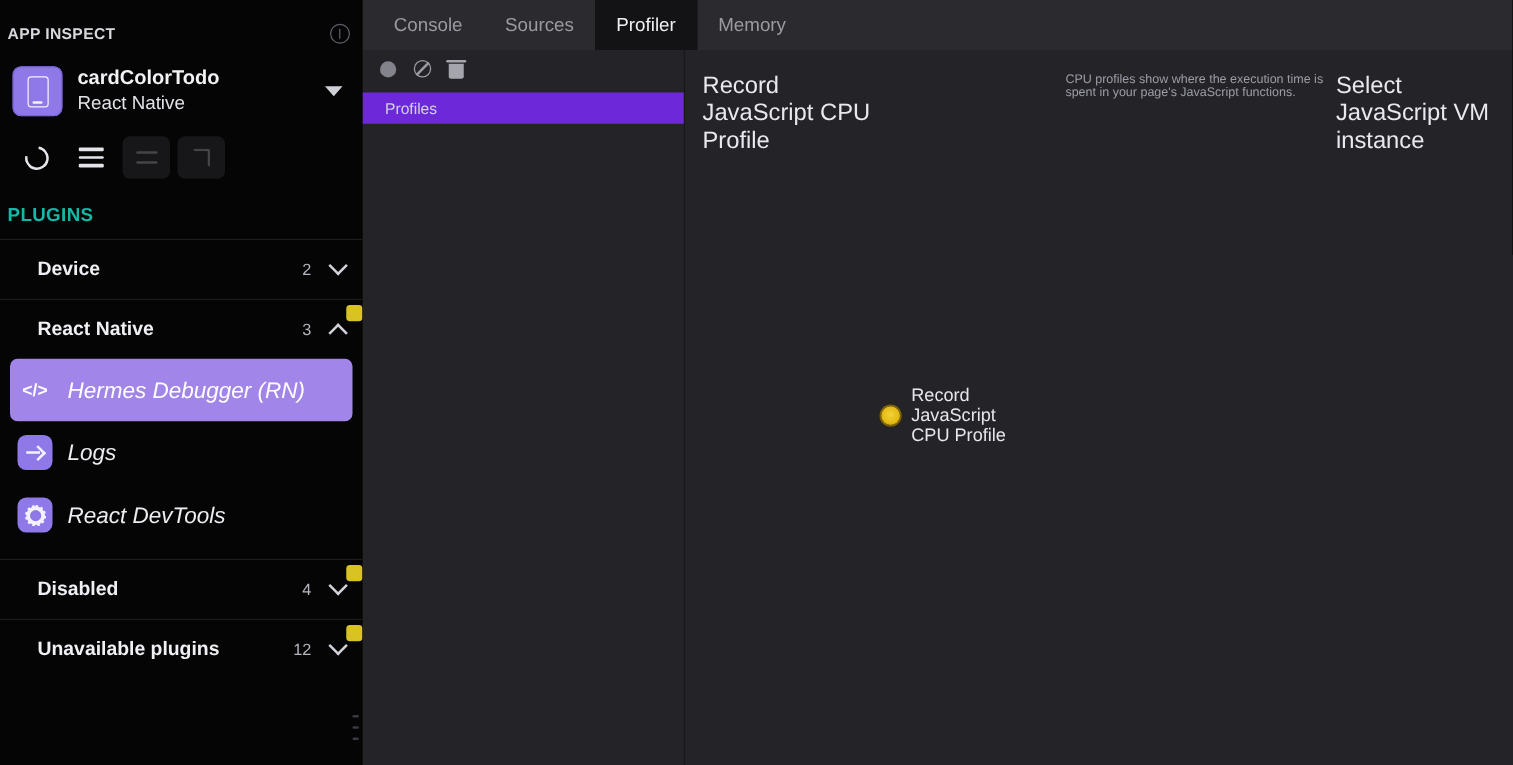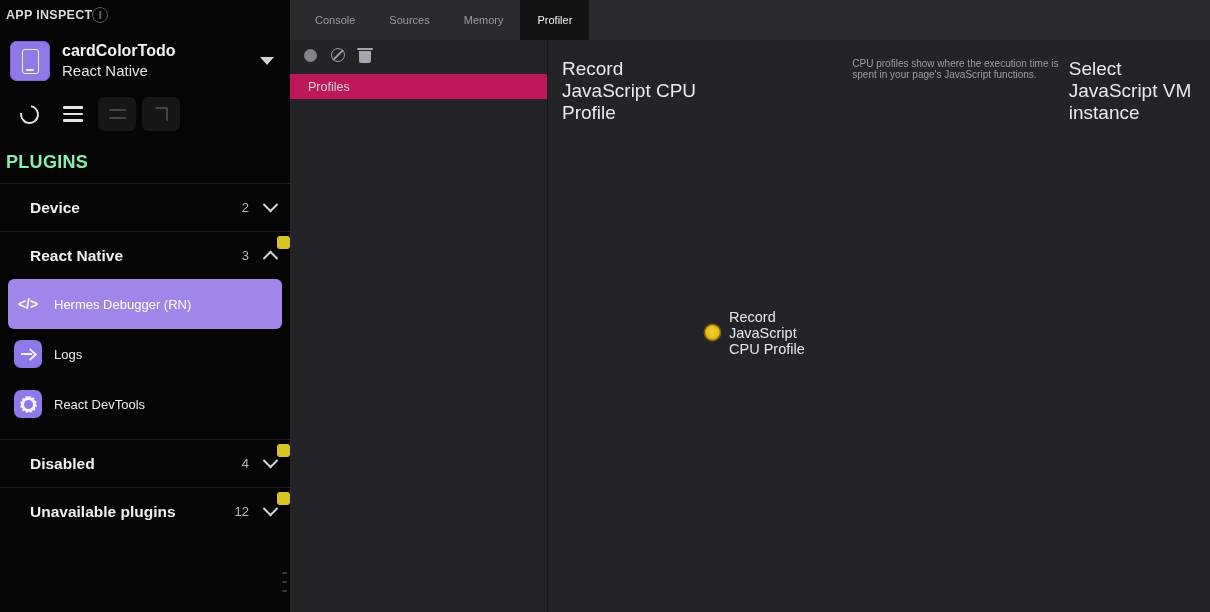--- a/index.html
+++ b/index.html
@@ -14,21 +14,21 @@
   
   .sidebar {
     width: 290px; height: 612px;
     background: #050506;
     position: relative;
     flex: 0 0 290px;
     overflow: hidden;
   }
   .sidebar-header {
     height: 30px; display: flex; align-items: center;
-    padding: 0 10px 0 6px; 
+    padding: 0 10px 0 6px; justify-content: space-between; margin-top: 12px;
   }
   .sidebar-title {
     font-size: 12.5px; font-weight: bold; letter-spacing: .3px;
     color: #d8d8dd;
   }
   .info-icon {
     width: 16px; height: 16px; border: 1.4px solid #5d5d66;
     border-radius: 50%; position: relative; flex: 0 0 16px;
   }
   .info-icon::after {
@@ -82,22 +82,22 @@
     content:""; position:absolute; left:0; width:100%; height:2px; background:#9a9aa3; border-radius:1px;
   }
   .dim-glyph-a::before { top: 2px; }
   .dim-glyph-a::after { bottom: 2px; }
   .dim-glyph-b {
     width: 14px; height: 15px; border: 2px solid #9a9aa3; opacity:.35; border-radius:2px;
     border-left-color: transparent; border-bottom-color: transparent;
   }
 
   .plugins-label {
-    font-size: 18px; font-weight: bold; letter-spacing: .3px;
-    color: #86efac; padding: 8px 10px 10px 6px;
+    font-size: 15px; font-weight: bold; letter-spacing: .3px;
+    color: #14b8a6; padding: 8px 10px 10px 6px;
   }
 
   .sec-row {
     position: relative; display: flex; align-items: center;
     height: 48px; padding: 0 14px 0 6px;
     border-top: 1px solid #1b1b20;
   }
   .sec-name { flex: 1; font-size: 15.5px; font-weight: bold; color: #f0f0f4; margin-left: 24px; }
   .sec-count { font-size: 13px; color: #b6b6bf; margin-right: 16px; }
   .chev { width: 11px; height: 11px; border-right: 2.2px solid #d2d2d9; border-bottom: 2.2px solid #d2d2d9; }
@@ -112,21 +112,21 @@
     display: flex; align-items: center; gap: 12px;
     height: 50px; margin: 0 8px; padding: 0 6px; border-radius: 6px;
   }
   .plugin-row.selected { background: #a285e8; }
   .p-icon {
     width: 28px; height: 28px; border-radius: 7px; flex: 0 0 28px;
     display:flex; align-items:center; justify-content:center;
     background: #8f79e8; color:#f5f2ff; font-size: 13px; font-weight: bold;
   }
   .plugin-row.selected .p-icon { background: transparent; color:#ffffff; font-size: 14px; }
-  .p-label { font-size: 13px; color: #ececf1; }
+  .p-label { font-size: 18px; color: #ececf1; font-style: italic; }
   .plugin-row.selected .p-label { color: #ffffff; font-weight: 500; }
   .arrow-glyph { position: relative; width: 15px; height: 11px; }
   .arrow-glyph::before { content:""; position:absolute; top:4.5px; left:0; width:11px; height:2px; background:#f5f2ff;}
   .arrow-glyph::after {
     content:""; position:absolute; top:1.5px; right:1px; width:7px; height:7px;
     border-top:2px solid #f5f2ff; border-right:2px solid #f5f2ff; transform: rotate(45deg);
   }
   .gear-glyph {
     width: 15px; height: 15px; border-radius: 50%;
     border: 3px solid #f5f2ff; position: relative;
@@ -144,21 +144,21 @@
 
   
   .devtools { flex: 1; height: 612px; background: #202024; display: flex; flex-direction: column; min-width:0; }
 
   .tabbar {
     height: 40px; background: #2b2b2f; display: flex; align-items: stretch;
     padding-left: 8px; flex: 0 0 40px;
   }
   .tab {
     display: flex; align-items: center; padding: 0 17px;
-    font-size: 11px; color: #9a9aa1;
+    font-size: 15px; color: #9a9aa1;
   }
   .tab.active { background: #131316; color: #f0f0f4; }
 
   .dt-body { flex: 1; display: flex; min-height: 0; }
 
   .profiles-pane {
     width: 258px; flex: 0 0 258px; background: #242428;
     border-right: 1px solid #17171a; display: flex; flex-direction: column;
   }
   .profiles-toolbar {
@@ -179,21 +179,21 @@
   }
   .trash::after {
     content:""; position:absolute; top:3px; left:0; width:12px; height:12px;
     background:#a5a5ad; border-radius: 0 0 2px 2px;
   }
 
   .profiles-list { flex: 1; padding-top: 4px; }
   .profiles-item {
     height: 25px; display: flex; align-items: center;
     padding-left: 18px; font-size: 12.5px; color: #d2d2d8;
-    background: #be185d;
+    background: #6d28d9;
   }
 
   .panel {
     flex: 1; background: #232328; padding: 18px 0 0 14px; min-width: 0;
     display: flex; flex-direction: row;
   }
   .panel-h1 { font-size: 19px; color: #e8e8ee; font-weight: normal; margin-bottom: 13px; }
   .radio-line { display: flex; align-items: center; gap: 9px; margin-bottom: 5px; }
   .radio {
     width: 15px; height: 15px; border-radius: 50%;
@@ -311,22 +311,22 @@
         <i></i>
         <i></i>
     </div>
   </aside>
 
   <section class="devtools">
 
     <nav class="tabbar">
       <div class="tab">Console</div>
       <div class="tab">Sources</div>
+      <div class="tab active">Profiler</div>
       <div class="tab">Memory</div>
-      <div class="tab active">Profiler</div>
     </nav>
 
     <div class="dt-body">
 
       <div class="profiles-pane">
         <div class="profiles-toolbar">
           <span class="rec-circle"></span>
           <span class="ban-circle"></span>
           <span class="trash"></span>
         </div>

